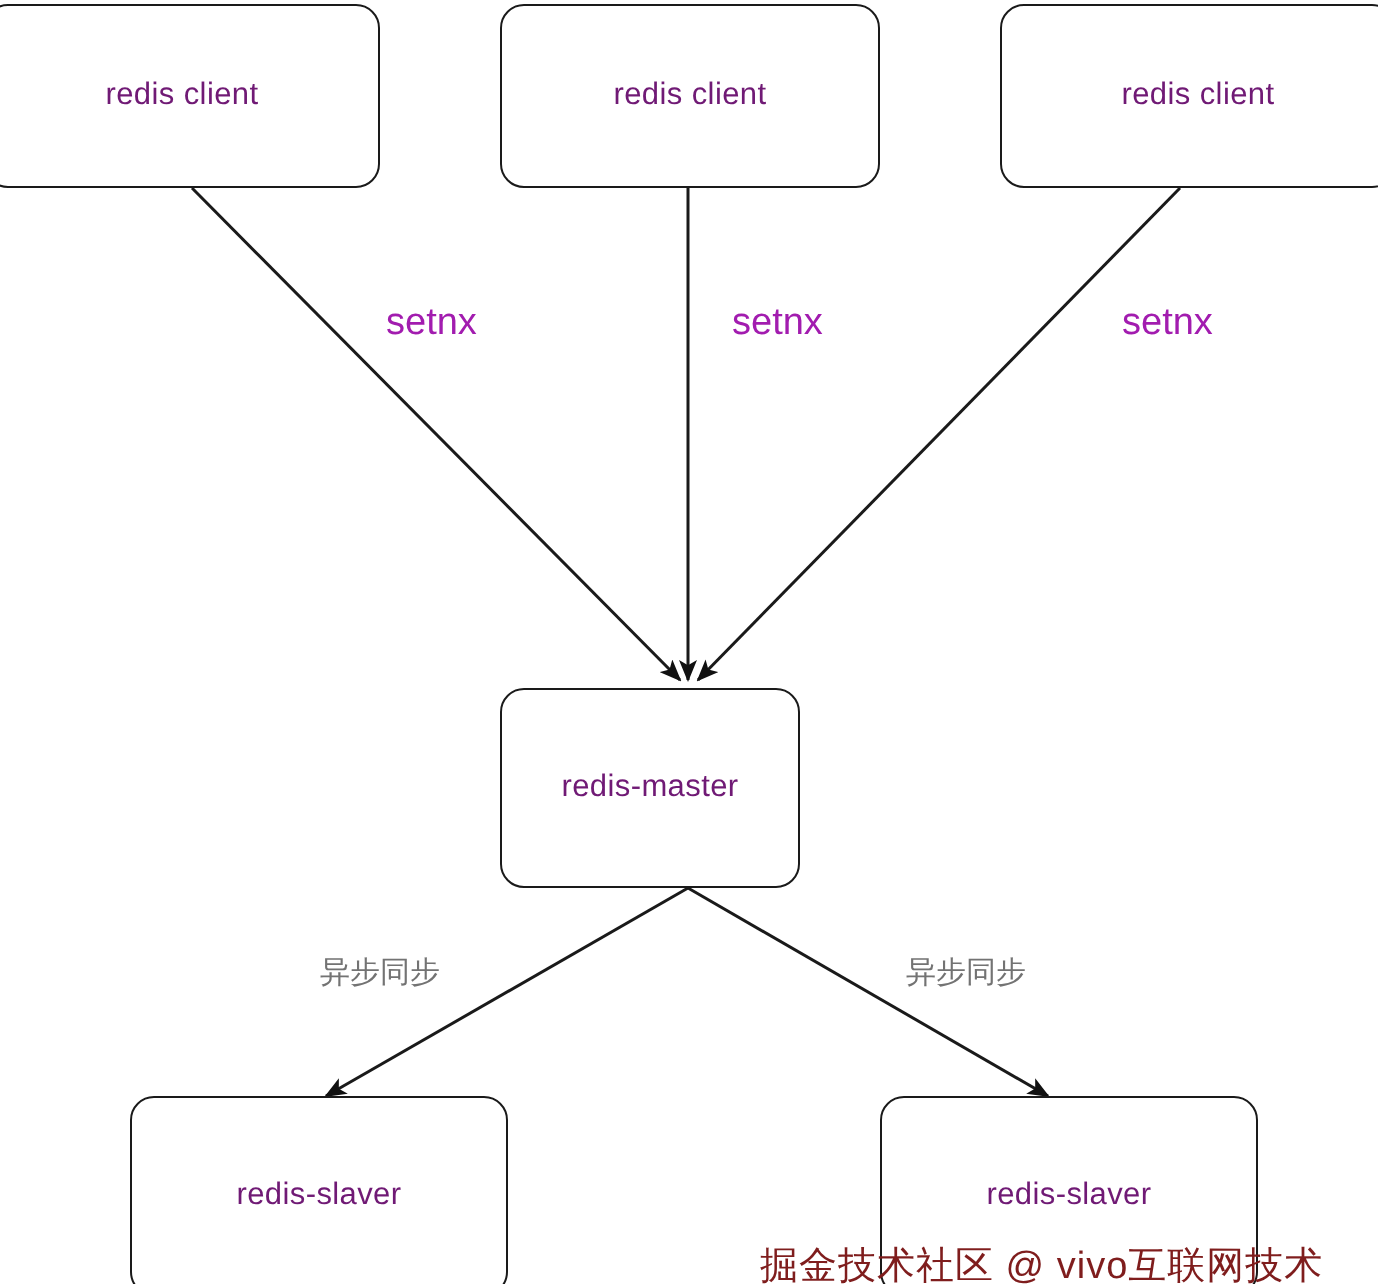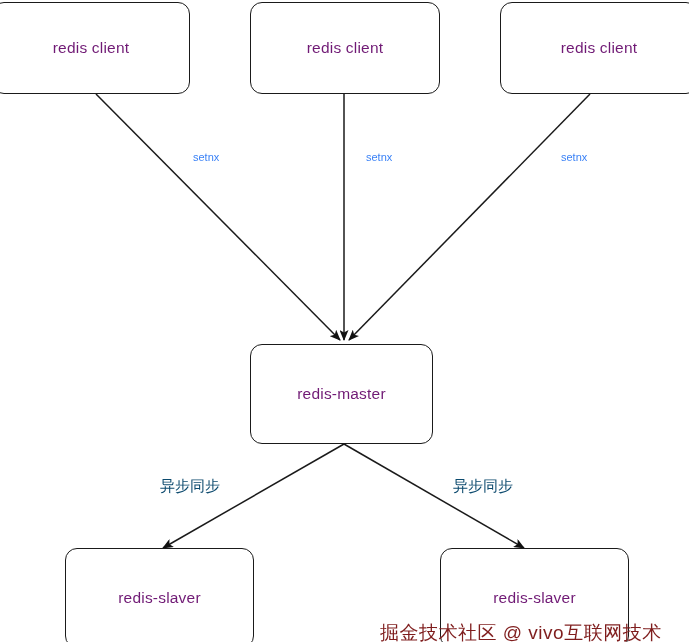--- a/index.html
+++ b/index.html
@@ -38,29 +38,29 @@
   }
   .node-label {
     font-size: 15.5px;
     color: #701a75;
     letter-spacing: 0.2px;
     white-space: nowrap;
     font-family: "Liberation Sans", "DejaVu Sans", sans-serif;
   }
   .edge-label {
     position: absolute;
-    font-size: 11px;
-    color: #3b82f6;
+    font-size: 19px;
+    color: #a21caf;
     white-space: nowrap;
     z-index: 3;
     font-family: "Liberation Sans", "DejaVu Sans", sans-serif;
   }
   .edge-label.cjk {
     font-size: 15px;
-    color: #0c4a6e;
+    color: #737373;
   }
   #watermark {
     position: absolute;
     left: 380px;
     top: 620px;
     font-size: 19px;
     color: #7f1d1d;
     white-space: nowrap;
     letter-spacing: 0.5px;
     z-index: 5;
@@ -93,21 +93,21 @@
   </div>
 
   <div class="node-box" style="left:250px; top:2px; width:190px; height:92px;">
     <span class="node-label">redis client</span>
   </div>
 
   <div class="node-box" style="left:500px; top:2px; width:198px; height:92px;">
     <span class="node-label">redis client</span>
   </div>
 
-  <div class="node-box" style="left:250px; top:344px; width:183px; height:100px;">
+  <div class="node-box" style="left:250px; top:344px; width:150px; height:100px;">
     <span class="node-label">redis-master</span>
   </div>
 
   <div class="node-box" style="left:65px; top:548px; width:189px; height:100px;">
     <span class="node-label">redis-slaver</span>
   </div>
 
   <div class="node-box" style="left:440px; top:548px; width:189px; height:100px;">
     <span class="node-label">redis-slaver</span>
   </div>

